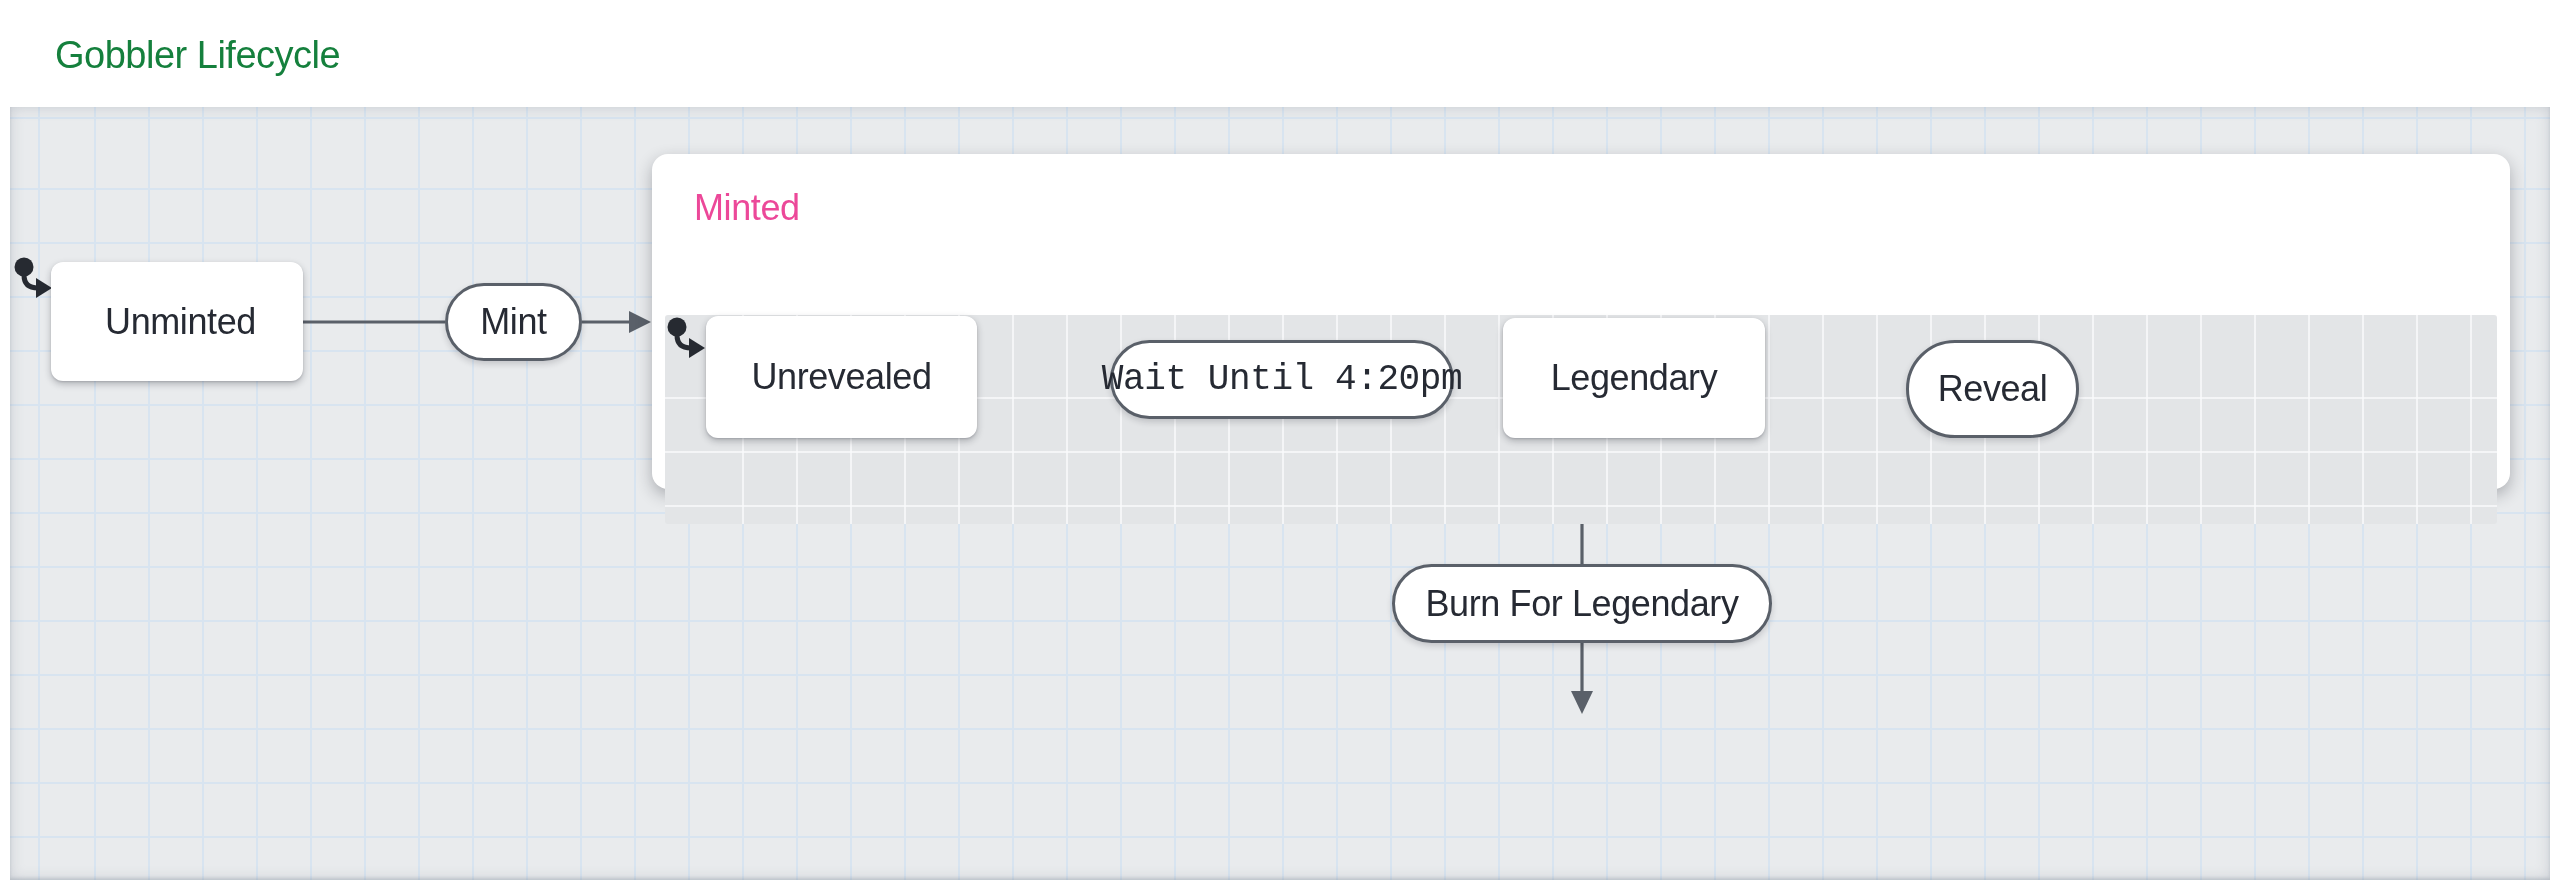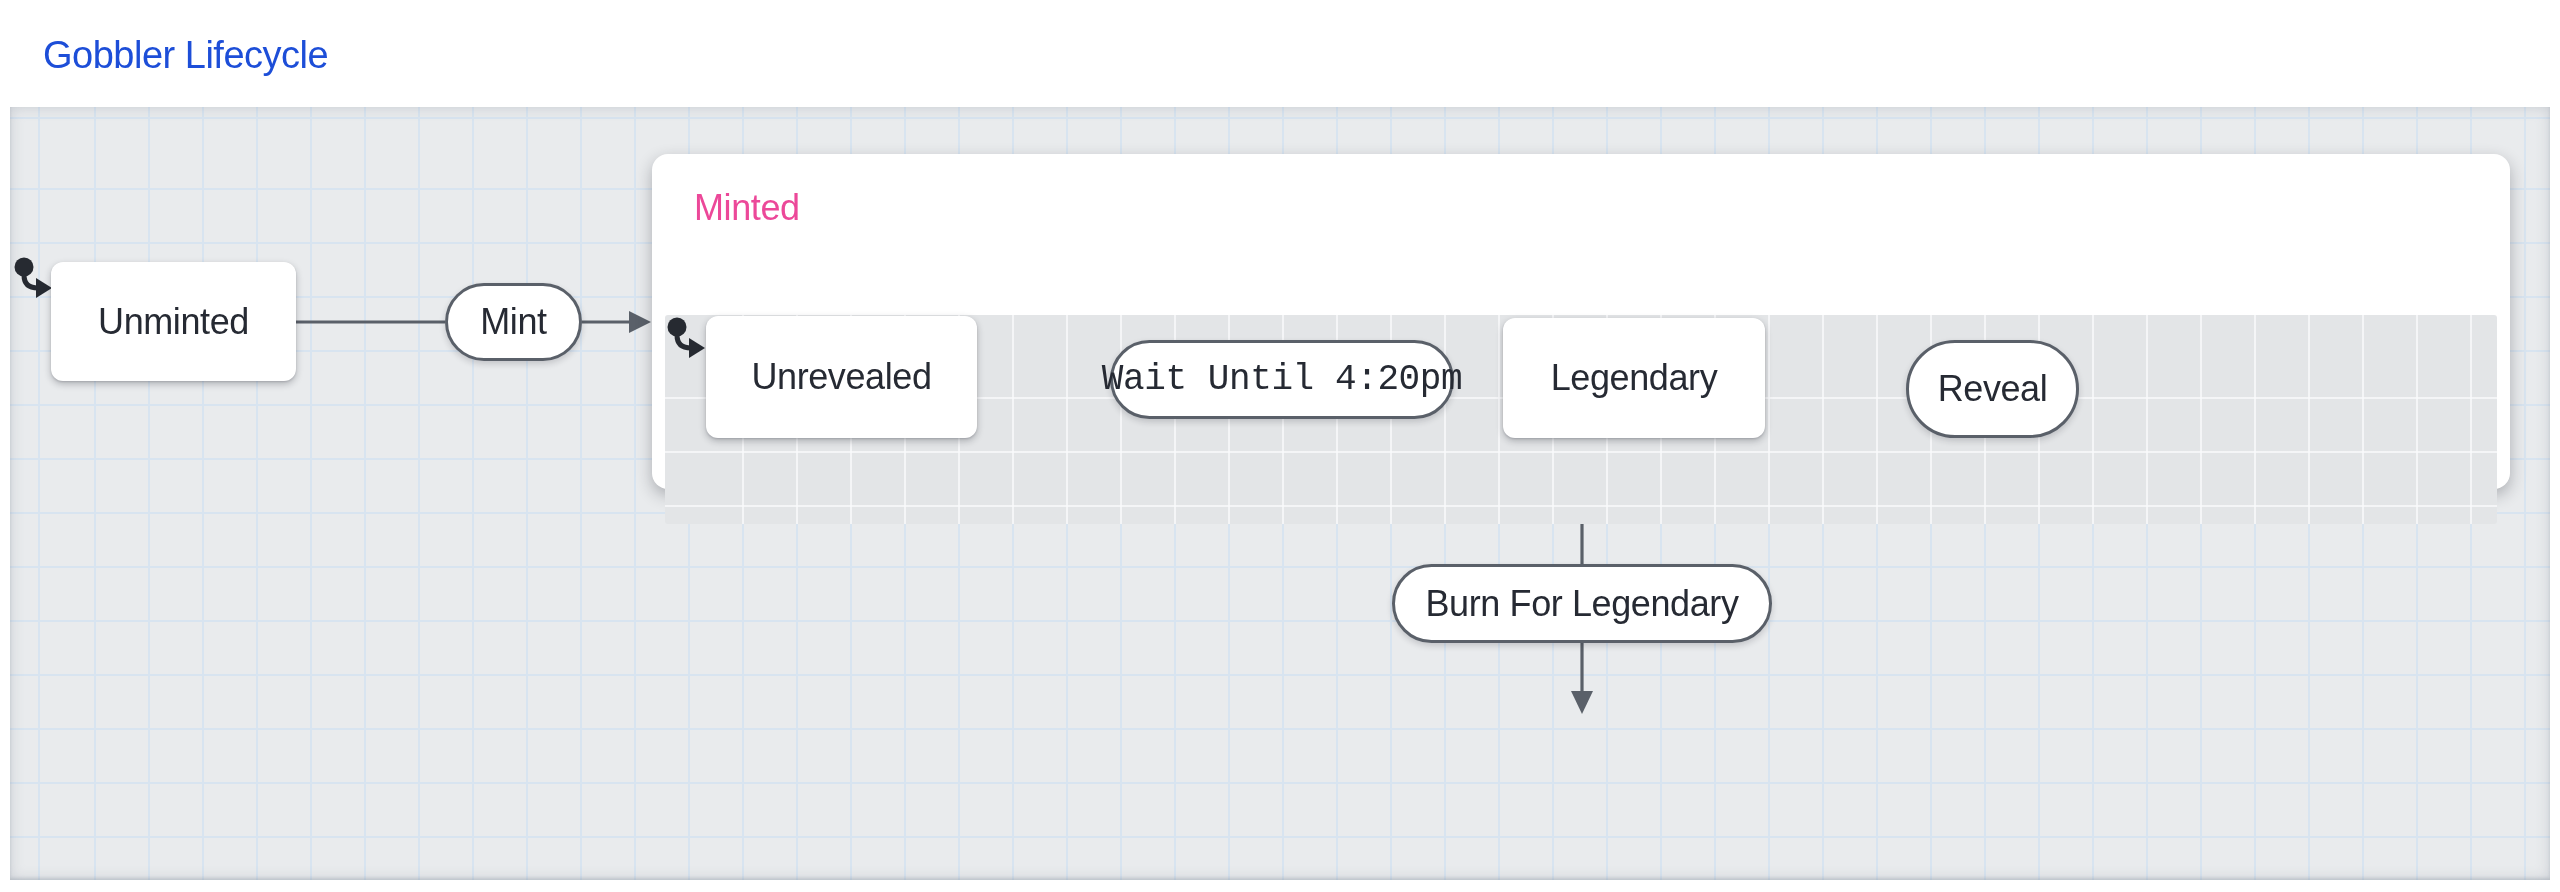--- a/index.html
+++ b/index.html
@@ -1,22 +1,22 @@
 <!DOCTYPE html>
 <html><head>
 <meta charset="utf-8">
 <style>
   html,body{margin:0;padding:0;background:#ffffff;}
   body{
     width:2560px;height:892px;position:relative;overflow:hidden;
     font-family:"Liberation Sans",sans-serif;color:#262a33;
   }
   .page-title{
-    position:absolute;left:43px;top:33px;font-size:38px;line-height:44px;
-    letter-spacing:-0.5px;color:#1d4ed8;white-space:nowrap;
+    position:absolute;left:55px;top:33px;font-size:38px;line-height:44px;
+    letter-spacing:-0.5px;color:#15803d;white-space:nowrap;
   }
   .canvas{
     position:absolute;left:10px;top:107px;width:2540px;height:773px;
     background-color:#e9ebed;
     background-image:
       repeating-linear-gradient(to right, transparent 0 52px, #d8e4f0 52px 54px),
       repeating-linear-gradient(to bottom, transparent 0 52px, #d8e4f0 52px 54px);
     background-position:32px 29px, 32px 29px;
     box-shadow:inset 0 0 14px rgba(120,130,145,.30), inset 0 -2px 3px rgba(120,130,145,.25);
   }
@@ -93,21 +93,21 @@
     <path d="M 1572 536 V 584"></path>
     <polygon points="1561,584 1583,584 1572,607"></polygon>
   </svg>
 
   <svg class="marker" style="left:0;top:145px" width="60" height="60" viewBox="0 0 60 60">
     <circle cx="14" cy="15" r="9.5"></circle>
     <path d="M 14 23 Q 14 36 28 36"></path>
     <polygon points="26,26 26,46 42,36"></polygon>
   </svg>
 
-  <div class="state" style="left:41px;top:155px;width:245px;height:119px;">
+  <div class="state" style="left:41px;top:155px;width:245px;height:119px;padding-left:7px;">
     <span class="lbl">Unminted</span>
   </div>
 
   <div class="pill" style="left:435px;top:176px;width:137px;height:78px;">
     <span class="lbl">Mint</span>
   </div>
 
   <div class="compound" style="left:642px;top:47px;width:1858px;height:335px;">
     <div class="compound-title">Minted</div>
     <div class="compound-panel"></div>

